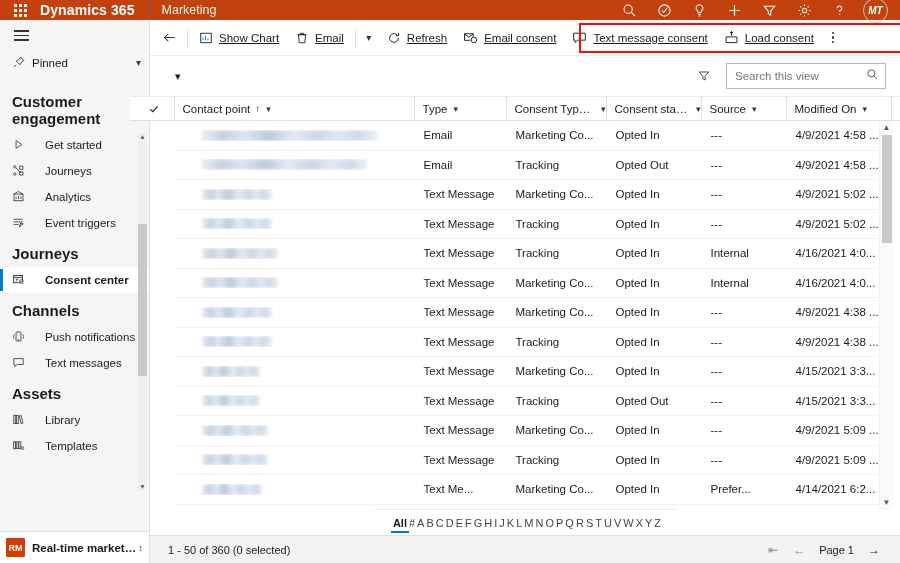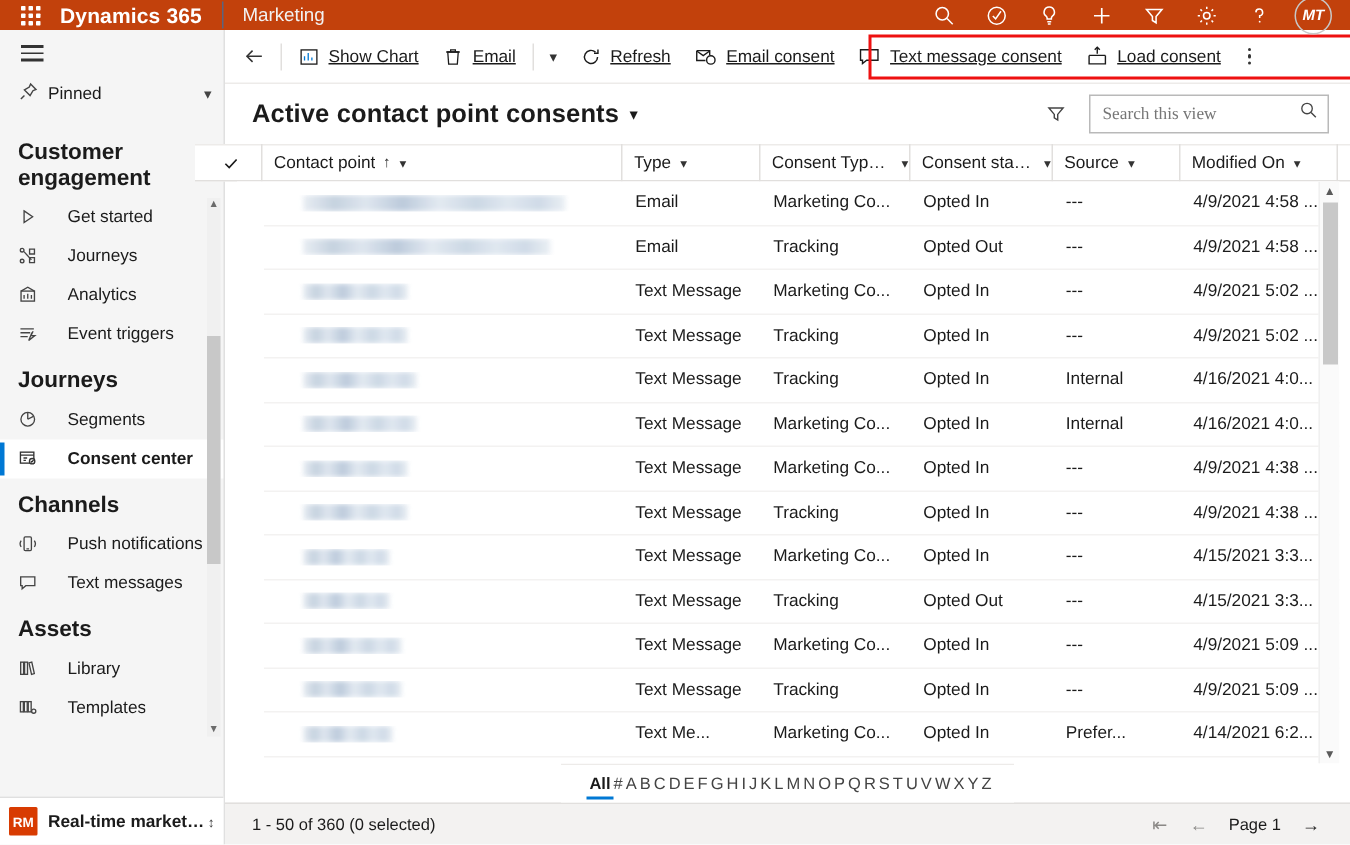--- a/index.html
+++ b/index.html
@@ -138,21 +138,21 @@
   .filter-btn {
     width: 28px; height: 28px; display: flex; align-items: center; justify-content: center;
     cursor: pointer; color: #444;
   }
   .searchbox {
     width: 160px; height: 26px; border: 1px solid #b9b9b9; background: #fff;
     display: flex; align-items: center; padding: 0 6px 0 8px; margin-left: 8px;
   }
   .searchbox input {
     border: 0; outline: 0; flex: 1; font-size: 11.5px; color: #1b1b1b;
-    font-family: Liberation Serif, serif; background: transparent; min-width: 0;
+    font-family: Liberation Sans, sans-serif; background: transparent; min-width: 0;
   }
   .searchbox input::placeholder { color: #767676; }
 
   
   .gridwrap { flex: 1; min-height: 0; display: flex; flex-direction: column; position: relative; align-items: center; }
   .grid-head {
     height: 25px; flex: none; display: flex; align-items: center;
     border-top: 1px solid #edebe9; border-bottom: 1px solid #e1dfdd;
     background: #fff; font-size: 11.5px; color: #1b1b1b; padding-left: 18px;
   }
@@ -346,29 +346,20 @@
           <span class="nav-ic">
             <svg width="13" height="13" viewBox="0 0 16 16" fill="none" stroke="#444" stroke-width="1.1">
               <path d="M2 4h11M2 7.2h8M2 10.4h6"></path>
                 <path d="M11.5 7 L8.8 13.5 L13.8 9.5 H10.6 L12.4 6"></path>
             </svg>
           </span>
           <span class="nav-label">Event triggers</span>
         </div>
 
         <div class="nav-group-title">Journeys</div>
-        <div class="nav-item">
-          <span class="nav-ic">
-            <svg width="13" height="13" viewBox="0 0 16 16" fill="none" stroke="#444" stroke-width="1.1">
-              <circle cx="8" cy="8" r="5.6"></circle>
-                <path d="M8 8 L8 2.4 M8 8 L12.6 5.6"></path>
-            </svg>
-          </span>
-          <span class="nav-label">Segments</span>
-        </div>
         <div class="nav-item active">
           <span class="nav-ic">
             <svg width="13" height="13" viewBox="0 0 16 16" fill="none" stroke="#333" stroke-width="1.1">
               <rect x="2" y="3" width="11" height="9"></rect>
                 <path d="M2 5.4h11M4.5 7.8h3M4.5 9.8h2"></path>
               <circle cx="11.6" cy="10.4" r="2.2" fill="#fff"></circle>
                 <path d="M10.6 10.4l.7.7 1.5-1.6"></path>
             </svg>
           </span>
           <span class="nav-label">Consent center</span>
@@ -512,21 +503,20 @@
         <div class="cmd-overflow">
           <i></i>
             <i></i>
             <i></i>
         </div>
 
         <div class="redbox"></div>
       </div>
 
       <div class="viewhdr">
-        <span class="view-title">Active contact point consents</span>
         <span class="view-chev">▾</span>
         <div class="viewhdr-right">
           <div class="filter-btn">
             <svg width="14" height="14" viewBox="0 0 16 16" fill="none" stroke="#444" stroke-width="1.1">
               <path d="M2.6 3.4h10.8L9.3 8.3v4.3L6.7 11V8.3z"></path>
             </svg>
           </div>
           <div class="searchbox">
             <input type="text" placeholder="Search this view" style="">
             <span>

